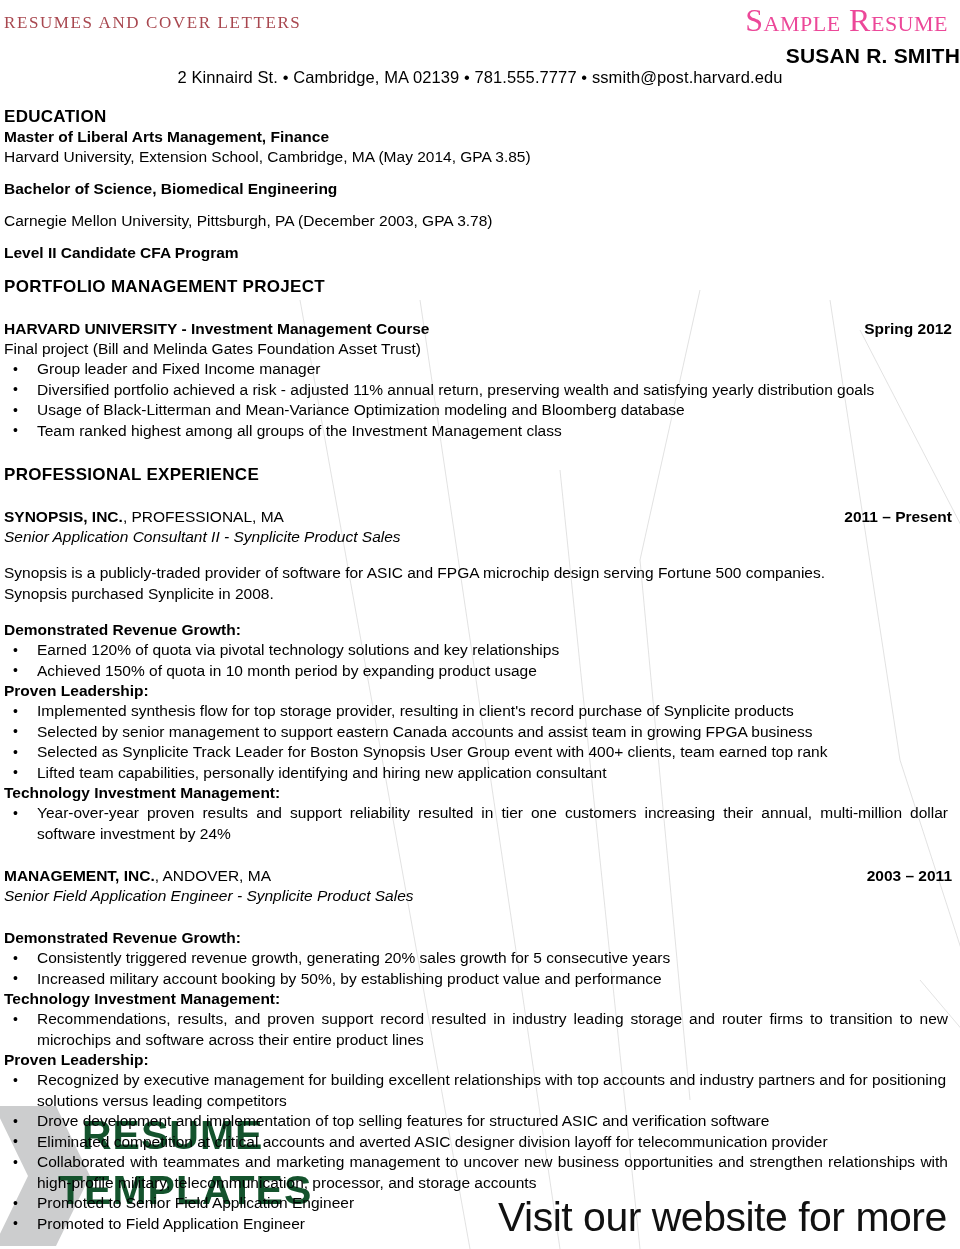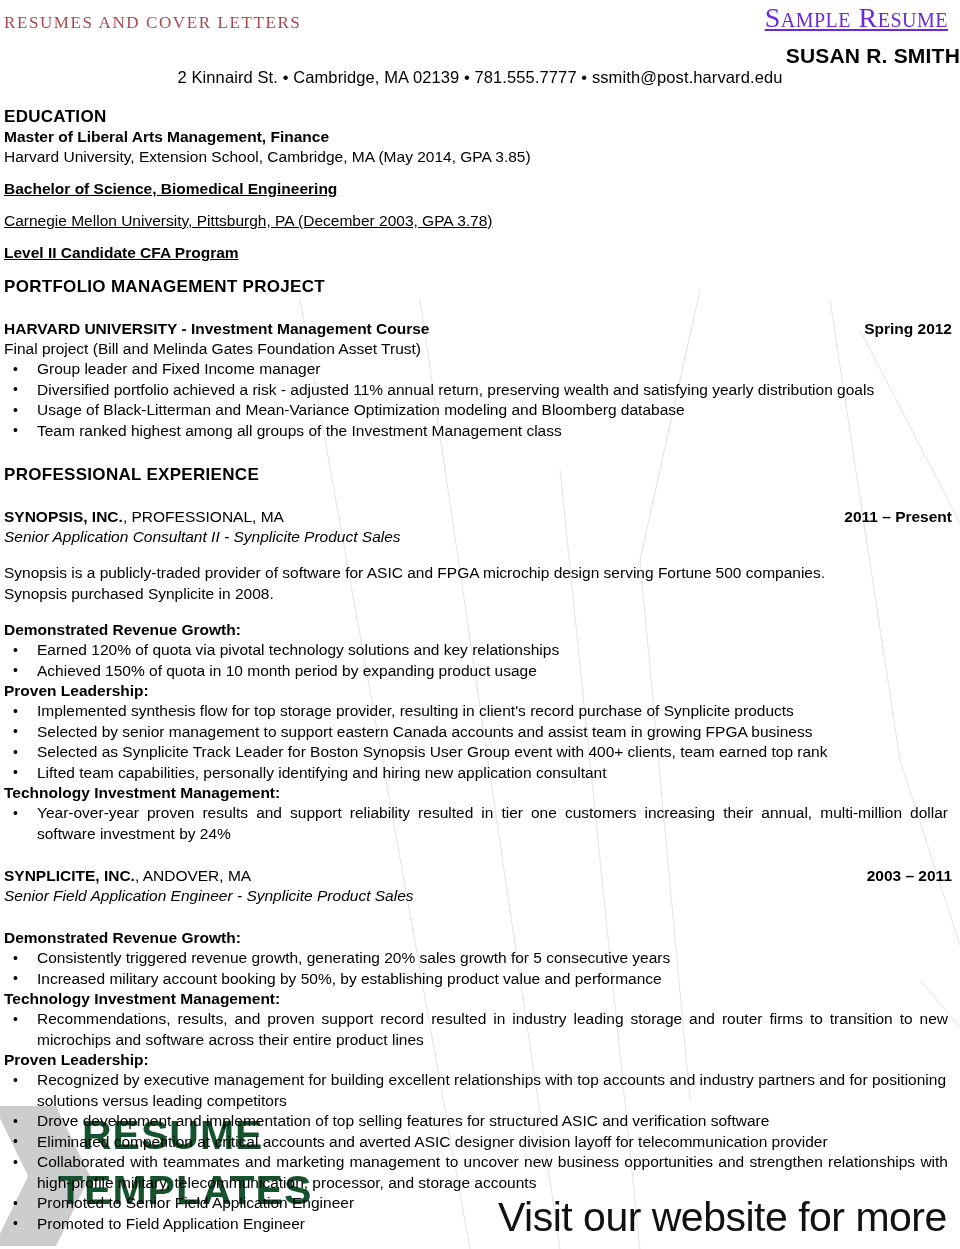--- a/index.html
+++ b/index.html
@@ -78,25 +78,24 @@
     color: #a8474f;
     letter-spacing: 1.6px;
     font-variant: small-caps;
     text-transform: uppercase;
   }
   .banner-right {
     position: absolute;
     right: 12px;
     top: 2px;
     font-family: "Liberation Serif", serif;
-    font-size: 28px;
-    color: #6d28d9;
+    font-size: 32px;
+    color: #ec4899;
     font-variant: small-caps;
     letter-spacing: 0.5px;
-    text-decoration: underline;
   }
 
   
   .name {
     text-align: right;
     font-size: 21px;
     font-weight: 700;
     letter-spacing: 0.2px;
     margin-top: 4px;
   }
@@ -120,21 +119,21 @@
   }
   .sec-head.education { margin-top: 20px; }
   .sec-head.portfolio { margin-top: 14px; }
   .sec-head.professional { margin-top: 24px; margin-bottom: 6px; }
 
   .line {
     font-size: 15.5px;
     line-height: 20px;
   }
   .line.b { font-weight: 700; }
-  .line.sp-top { margin-top: 12px; text-decoration: underline; }
+  .line.sp-top { margin-top: 12px; }
 
   .row {
     display: flex;
     justify-content: space-between;
     align-items: baseline;
     font-size: 15.5px;
     line-height: 20px;
   }
   .row .left { font-weight: 400; }
   .row .left b { font-weight: 700; }
@@ -253,21 +252,21 @@
     </ul>
 
     <div class="subhead">Technology Investment Management:</div>
     <ul class="bullets">
       <li class="justify">Year-over-year proven results and support reliability resulted in tier one customers increasing their annual, multi-million dollar software investment by 24%</li>
     </ul>
 
     <div class="gap-lg"></div>
 
     <div class="row">
-      <div class="left"><b>SYNPLICITE, INC.</b><span>, ANDOVER, MA</span></div>
+      <div class="left"><b>MANAGEMENT, INC.</b><span>, ANDOVER, MA</span></div>
       <div class="right">2003 – 2011</div>
     </div>
     <div class="italic">Senior Field Application Engineer - Synplicite Product Sales</div>
     <div class="gap-lg"></div>
 
     <div class="subhead">Demonstrated Revenue Growth:</div>
     <ul class="bullets">
       <li>Consistently triggered revenue growth, generating 20% sales growth for 5 consecutive years</li>
       <li>Increased military account booking by 50%, by establishing product value and performance</li>
     </ul>

